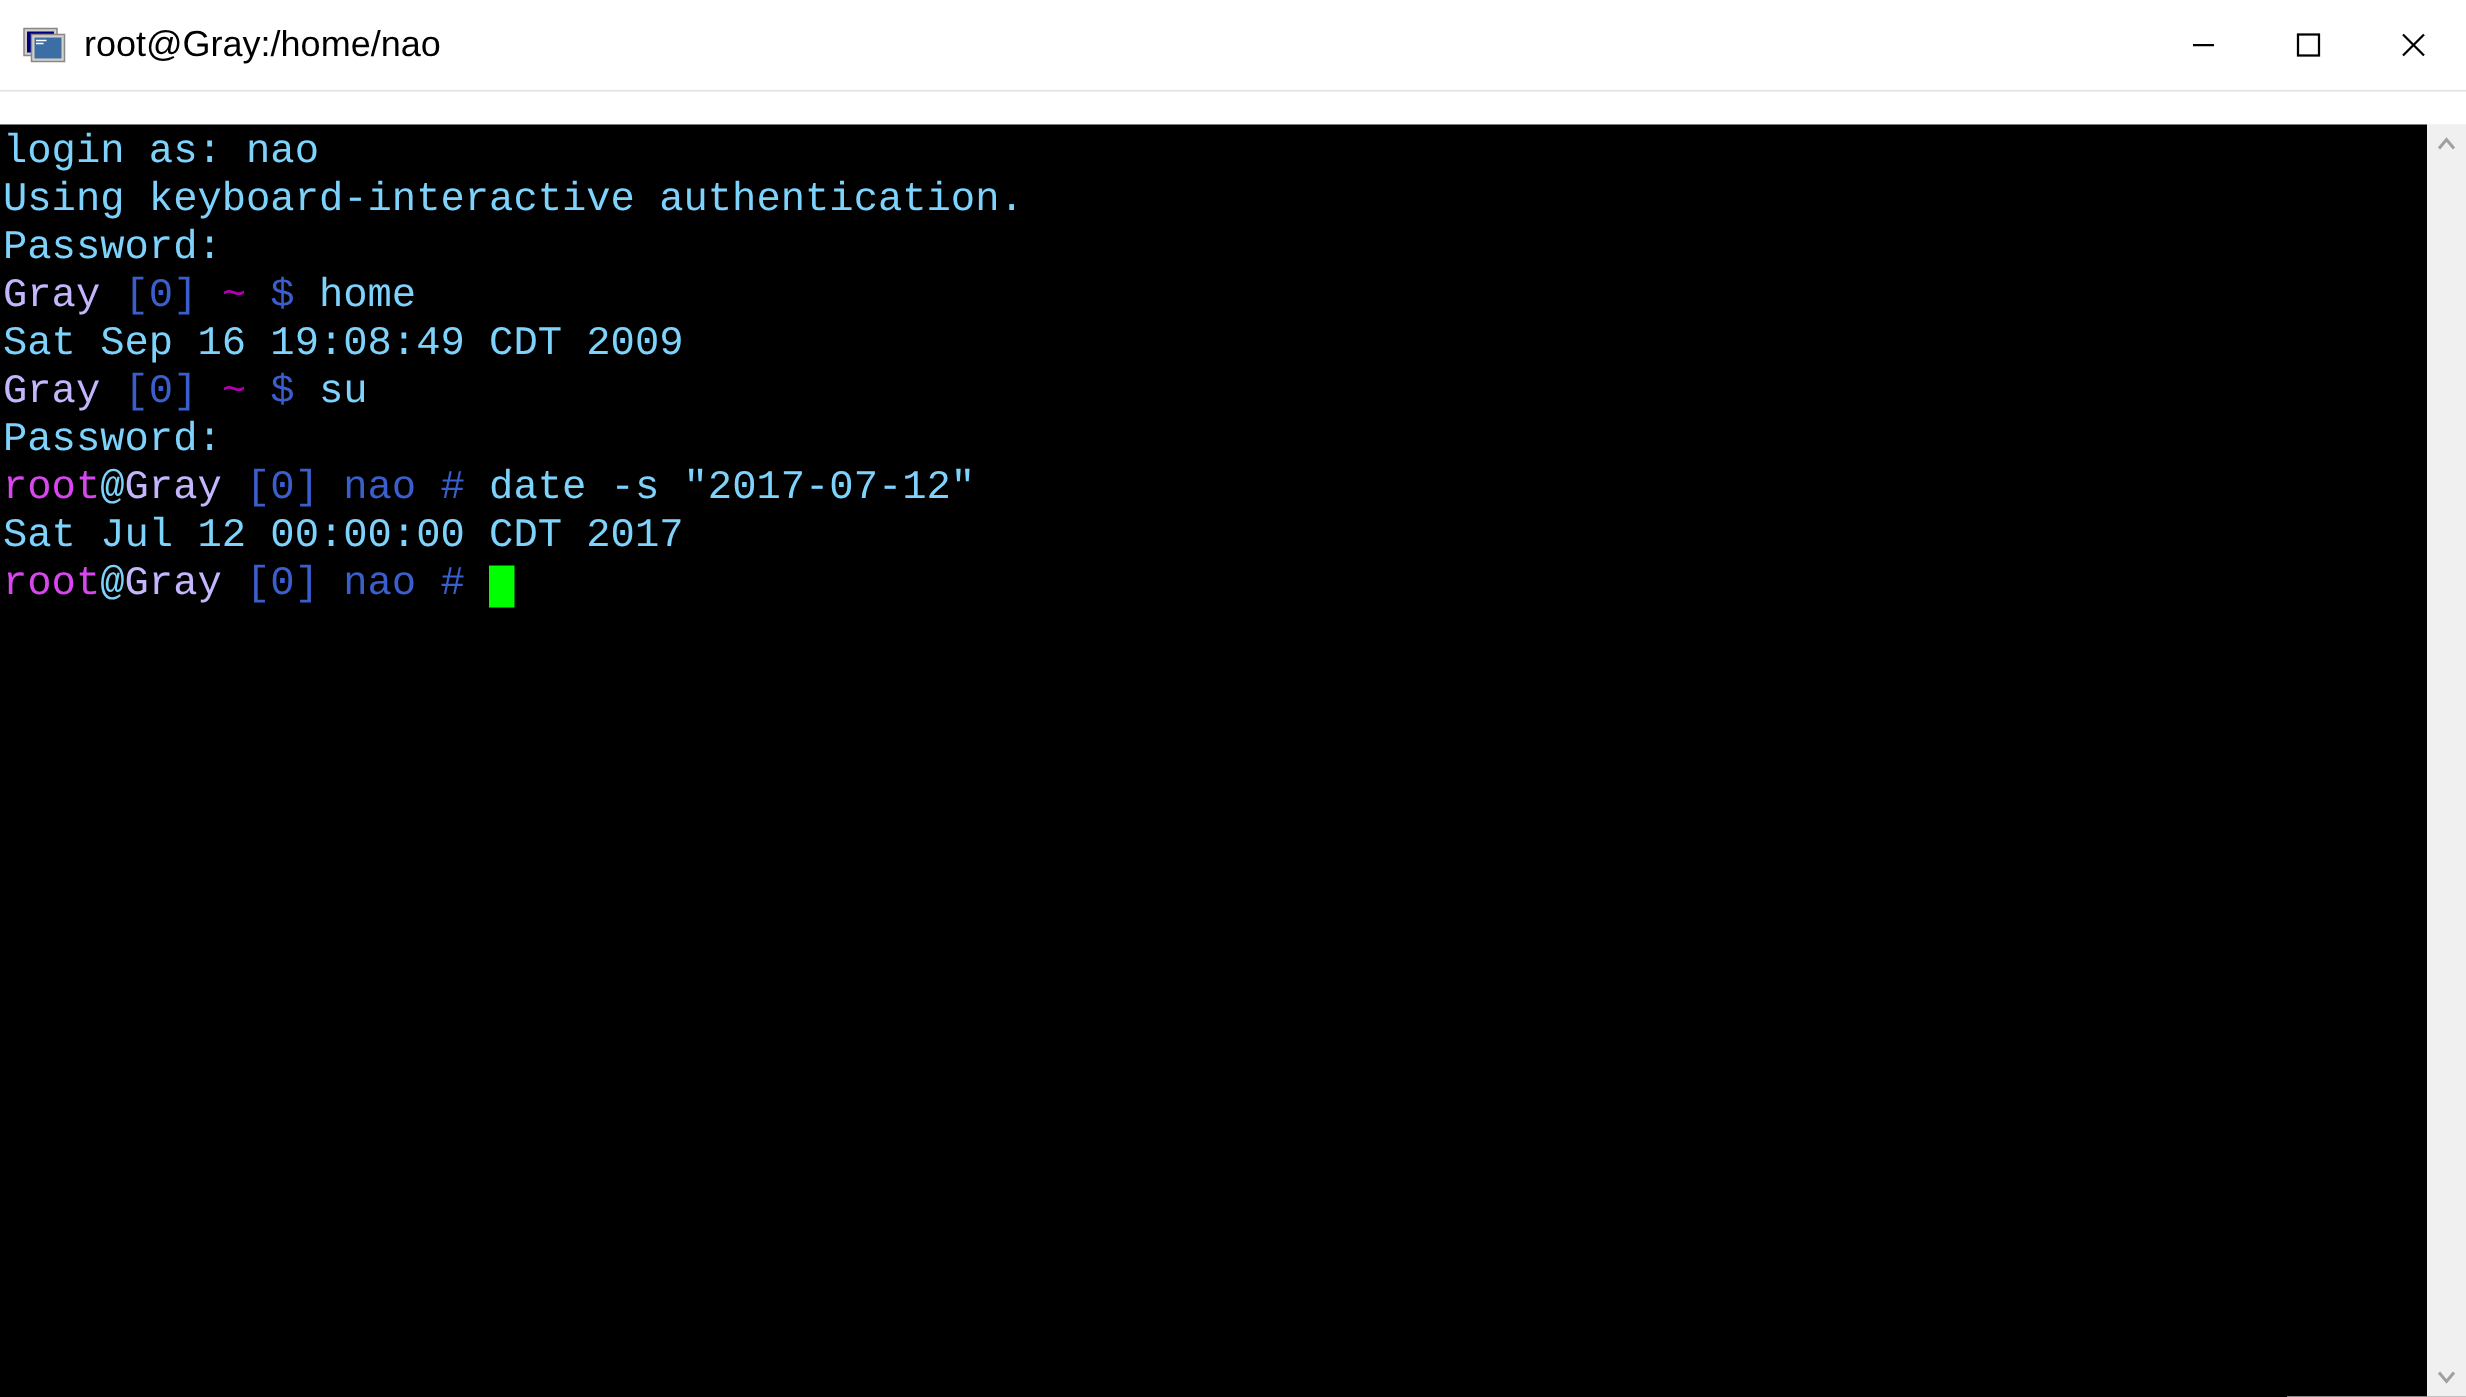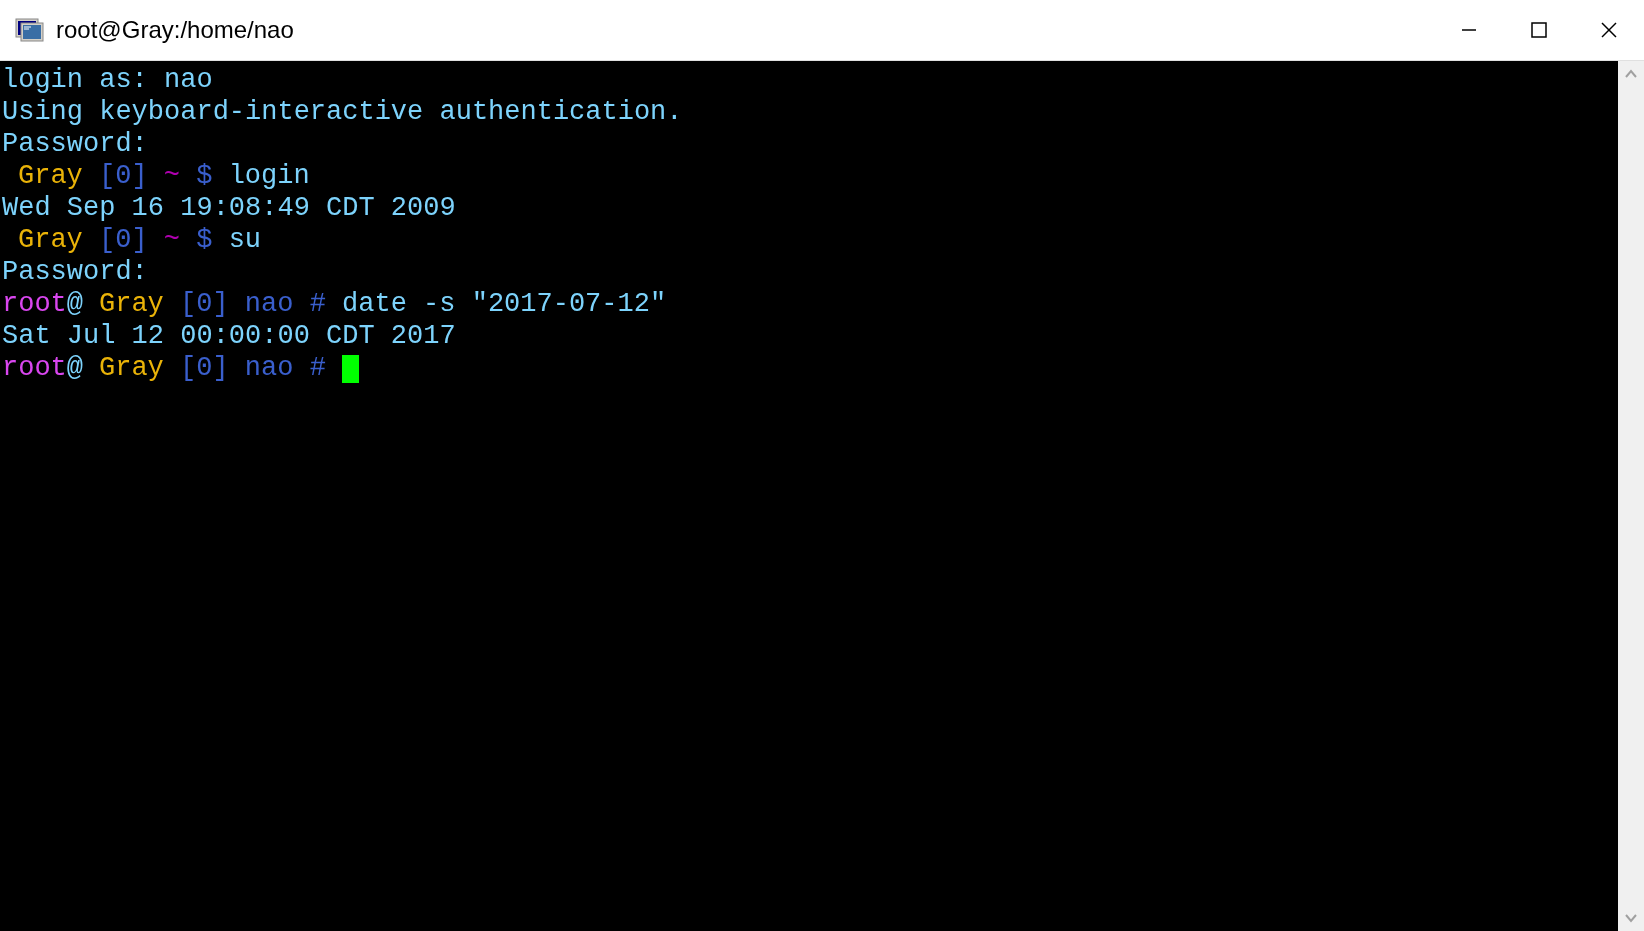--- a/index.html
+++ b/index.html
@@ -13,20 +13,21 @@
       font-family: "Consolas", "Courier New", monospace;
       background: #fff;
       overflow: hidden;
     }
     .window {
       width: 100%;
       height: 100%;
       display: flex;
       flex-direction: column;
       background: #fff;
+      gap: 22px;
     }
     .titlebar {
       height: 61px;
       background: #fff;
       display: flex;
       align-items: center;
       padding-left: 14px;
       border-bottom: 1px solid #e0e0e0;
     }
     .titlebar-icon {
@@ -85,21 +86,21 @@
       padding: 4px 0;
     }
     .scroll-arrow {
       width: 18px;
       height: 18px;
       display: flex;
       align-items: center;
       justify-content: center;
       cursor: pointer;
     }
-    .c-green { color: #eab308; margin-left: 16px; }
+    .c-green { color: #c4b5fd; }
     .c-blue { color: #3a5fcd; }
     .c-gray { color: #7dd3fc; }
     .c-red { color: #d946ef; }
     .c-magenta { color: #b000b0; }
     .cursor-block {
       display: inline-block;
       width: 17px;
       height: 28px;
       background: #00ff00;
       vertical-align: text-bottom;
@@ -139,22 +140,22 @@
             <line x1="17" y1="3" x2="3" y2="17"></line>
           </svg>
       </div>
     </div>
   </div>
 
   <div class="terminal-container">
     <div class="terminal"><span class="c-gray">login as: nao</span>
 <span class="c-gray">Using keyboard-interactive authentication.</span>
 <span class="c-gray">Password:</span>
-<span class="c-green">Gray</span><span class="c-blue"> [0] </span><span class="c-magenta">~</span><span class="c-blue"> $ </span><span class="c-gray">login</span>
-<span class="c-gray">Wed Sep 16 19:08:49 CDT 2009</span>
+<span class="c-green">Gray</span><span class="c-blue"> [0] </span><span class="c-magenta">~</span><span class="c-blue"> $ </span><span class="c-gray">home</span>
+<span class="c-gray">Sat Sep 16 19:08:49 CDT 2009</span>
 <span class="c-green">Gray</span><span class="c-blue"> [0] </span><span class="c-magenta">~</span><span class="c-blue"> $ </span><span class="c-gray">su</span>
 <span class="c-gray">Password:</span>
 <span class="c-red">root</span><span class="c-gray">@</span><span class="c-green">Gray</span><span class="c-blue"> [0] </span><span class="c-blue">nao</span><span class="c-blue"> # </span><span class="c-gray">date -s "2017-07-12"</span>
 <span class="c-gray">Sat Jul 12 00:00:00 CDT 2017</span>
 <span class="c-red">root</span><span class="c-gray">@</span><span class="c-green">Gray</span><span class="c-blue"> [0] </span><span class="c-blue">nao</span><span class="c-blue"> # </span><span class="cursor-block"></span></div>
 
     <div class="scrollbar">
       <div class="scroll-arrow">
         <svg width="14" height="14" viewBox="0 0 14 14">
             <polyline points="2,10 7,4 12,10" fill="none" stroke="#a0a0a0" stroke-width="2"></polyline>

